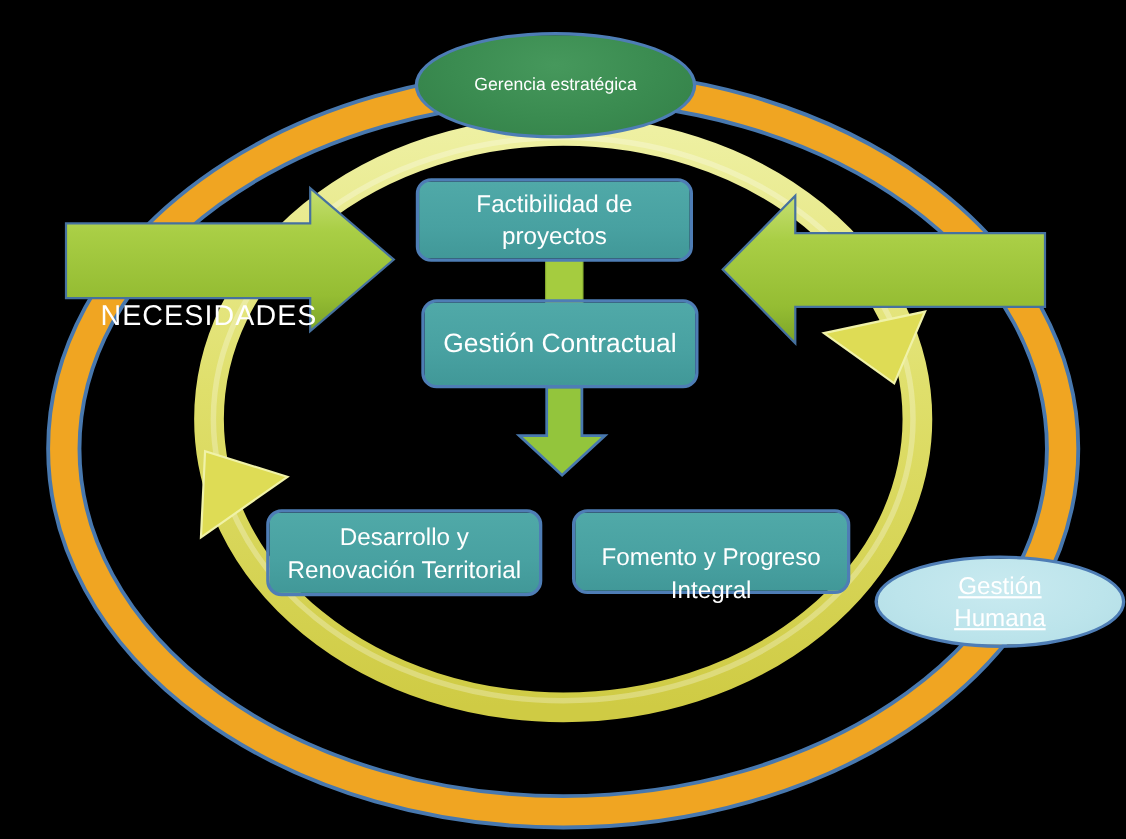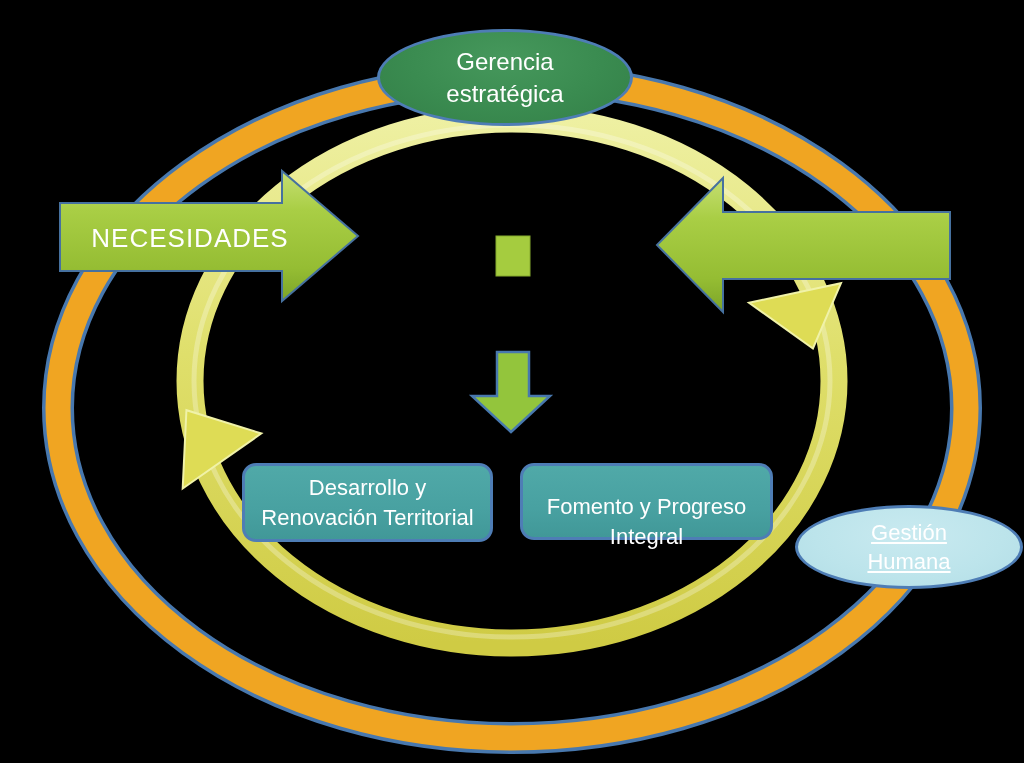--- a/index.html
+++ b/index.html
@@ -9,29 +9,29 @@
   }
   #bg-svg{position:absolute;left:0;top:0;z-index:1;}
   .node{position:absolute;z-index:2;display:flex;align-items:center;justify-content:center;
         text-align:center;box-sizing:border-box;line-height:1.32;}
   .process-box{
     background:linear-gradient(180deg,#50a9a8 0%,#48a1a1 60%,#419898 100%);
     border:3px solid #4e7db5;border-radius:14px;font-size:22px;
   }
   .strategic-ellipse{
     background:radial-gradient(ellipse at 50% 30%,#46985c 0%,#3a8b50 55%,#337f47 100%);
-    border:3px solid #4e7db5;border-radius:50%;font-size:24px;
+    border:3px solid #4e7db5;border-radius:50%;font-size:16px;
   }
   .support-ellipse{
     background:radial-gradient(ellipse at 50% 35%,#c9eaf0 0%,#bce4eb 60%,#b2dde6 100%);
     border:3px solid #4e7db5;border-radius:50%;font-size:22px;
   }
   .arrow-label{
     position:absolute;z-index:3;font-size:26px;letter-spacing:1px;text-align:center;
-    display:flex;align-items:center;justify-content:center;
+    display:flex;align-items:center;justify-content:center;margin-top:48px;
   }
   .wrap-span{display:inline-block;}
 </style>
 </head>
 <body>
 
 <div id="stage">
 
   <svg id="bg-svg" width="1024" height="763" viewBox="0 0 1024 763">
     <defs>
@@ -68,20 +68,26 @@
 
     <rect x="496" y="236" width="34" height="40" fill="#a5cc3f" stroke="#86ab2f" stroke-width="1"></rect>
 
     <path d="M497,352 L497,396 L472,396 L511,432 L550,396 L529,396 L529,352 Z" fill="#93c53c" stroke="#4878ae" stroke-width="2.5"></path>
   </svg>
 
   <div class="node strategic-ellipse" style="left:377px;top:29px;width:256px;height:97px;">
     <span class="wrap-span" style="max-width:150px;">Gerencia estratégica</span>
   </div>
 
+  <div class="node process-box" style="left:378px;top:162px;width:252px;height:76px;">
+    <span class="wrap-span" style="max-width:210px;">Factibilidad de proyectos</span>
+  </div>
+  <div class="node process-box" style="left:383px;top:272px;width:252px;height:81px;font-size:24px;">
+    <span class="wrap-span">Gestión Contractual</span>
+  </div>
   <div class="node process-box" style="left:242px;top:463px;width:251px;height:79px;">
     <span class="wrap-span" style="max-width:235px;">Desarrollo y Renovación Territorial</span>
   </div>
   <div class="node process-box" style="left:520px;top:463px;width:253px;height:77px;">
     <span class="wrap-span" style="max-width:215px;margin-top:40px;">Fomento y Progreso Integral</span>
   </div>
 
   <div class="node support-ellipse" style="left:795px;top:505px;width:228px;height:84px;text-decoration:underline;">
     <span class="wrap-span" style="max-width:100px;">Gestión Humana</span>
   </div>

